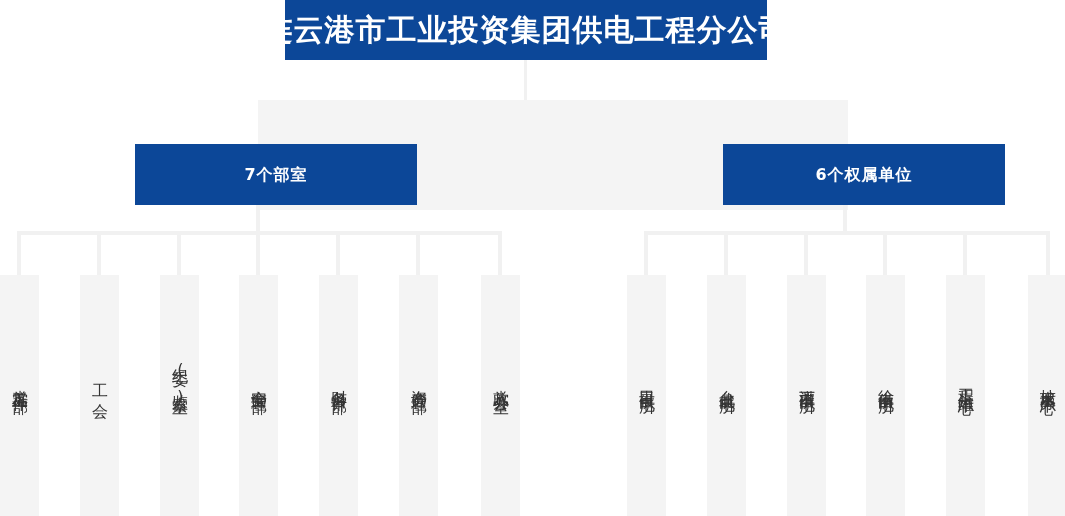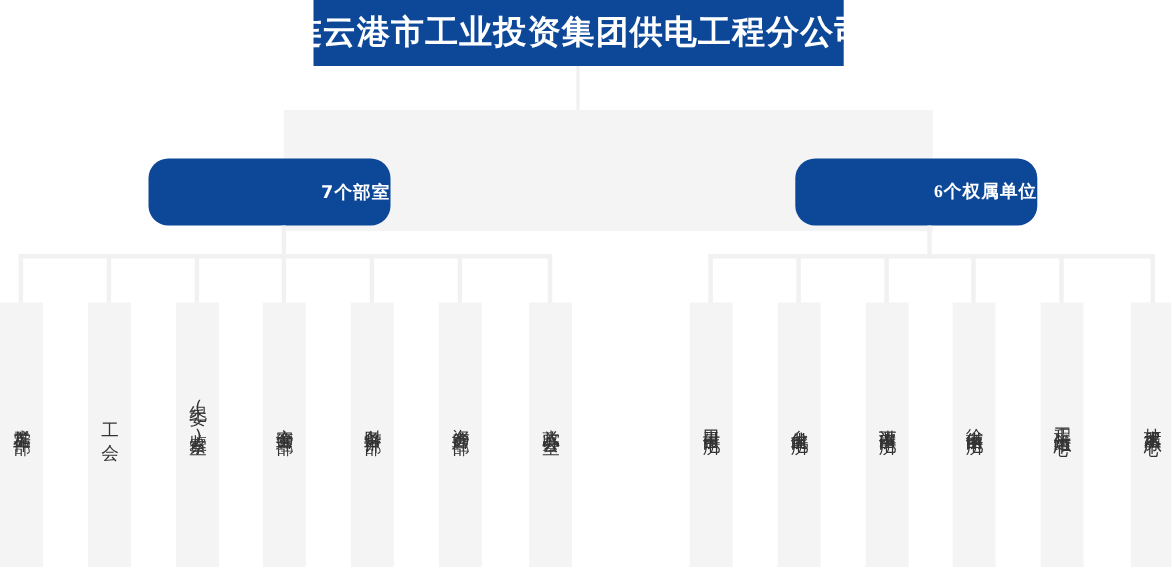--- a/index.html
+++ b/index.html
@@ -58,30 +58,29 @@
     top: 60px;
     width: 3px;
     height: 42px;
     background: #f1f1f1;
   }
 
   
   .l2-box {
     position: absolute;
     top: 144px;
-    width: 220px;
+    width: 282px;
     height: 61px;
     background: #0c4798;
     display: flex;
     align-items: center;
-    justify-content: flex-end;
-    border-radius: 18px;
+    justify-content: center;
   }
   .l2-box.left  { left: 135px; }
-  .l2-box.right { left: 723px; font-family: Liberation Serif, serif; }
+  .l2-box.right { left: 723px; }
   .l2-box .l2-label {
     color: #ffffff;
     font-size: 16px;
     font-weight: bold;
     letter-spacing: 1px;
     line-height: 1;
     white-space: nowrap;
   }
 
   

